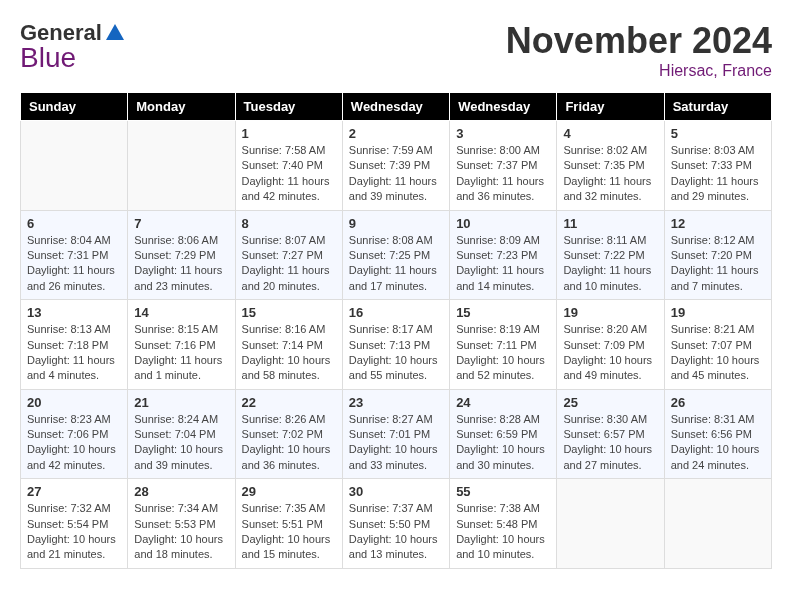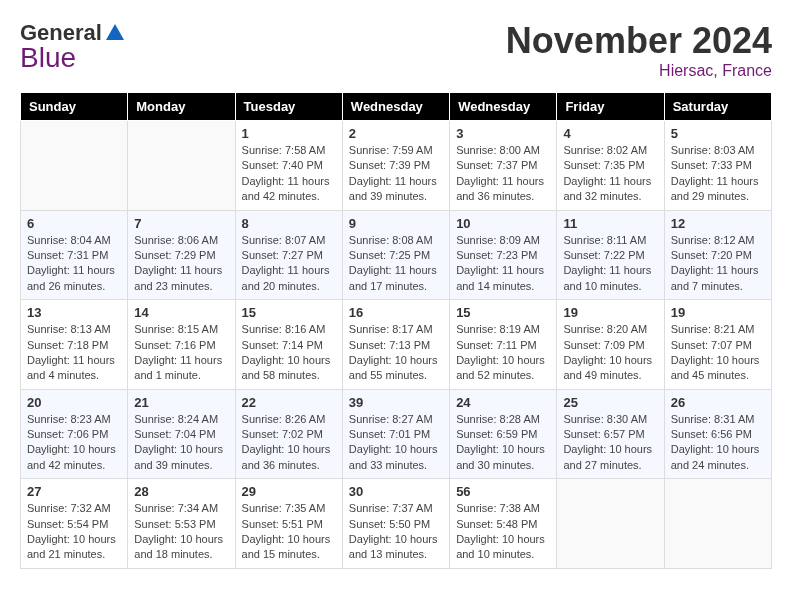--- a/index.html
+++ b/index.html
@@ -195,21 +195,21 @@
         </td>
         <td>
           <div class="day-number">21</div>
           <div class="day-info">Sunrise: 8:24 AM<br>Sunset: 7:04 PM<br>Daylight: 10 hours and 39 minutes.</div>
         </td>
         <td>
           <div class="day-number">22</div>
           <div class="day-info">Sunrise: 8:26 AM<br>Sunset: 7:02 PM<br>Daylight: 10 hours and 36 minutes.</div>
         </td>
         <td>
-          <div class="day-number">39</div>
+          <div class="day-number">23</div>
           <div class="day-info">Sunrise: 8:27 AM<br>Sunset: 7:01 PM<br>Daylight: 10 hours and 33 minutes.</div>
         </td>
         <td>
           <div class="day-number">24</div>
           <div class="day-info">Sunrise: 8:28 AM<br>Sunset: 6:59 PM<br>Daylight: 10 hours and 30 minutes.</div>
         </td>
         <td>
           <div class="day-number">25</div>
           <div class="day-info">Sunrise: 8:30 AM<br>Sunset: 6:57 PM<br>Daylight: 10 hours and 27 minutes.</div>
         </td>
@@ -229,20 +229,20 @@
         </td>
         <td>
           <div class="day-number">29</div>
           <div class="day-info">Sunrise: 7:35 AM<br>Sunset: 5:51 PM<br>Daylight: 10 hours and 15 minutes.</div>
         </td>
         <td>
           <div class="day-number">30</div>
           <div class="day-info">Sunrise: 7:37 AM<br>Sunset: 5:50 PM<br>Daylight: 10 hours and 13 minutes.</div>
         </td>
         <td>
-          <div class="day-number">56</div>
+          <div class="day-number">55</div>
           <div class="day-info">Sunrise: 7:38 AM<br>Sunset: 5:48 PM<br>Daylight: 10 hours and 10 minutes.</div>
         </td>
         <td class="empty-cell"></td>
         <td class="empty-cell"></td>
       </tr>
     </tbody>
 </table>
 
 </body></html>

